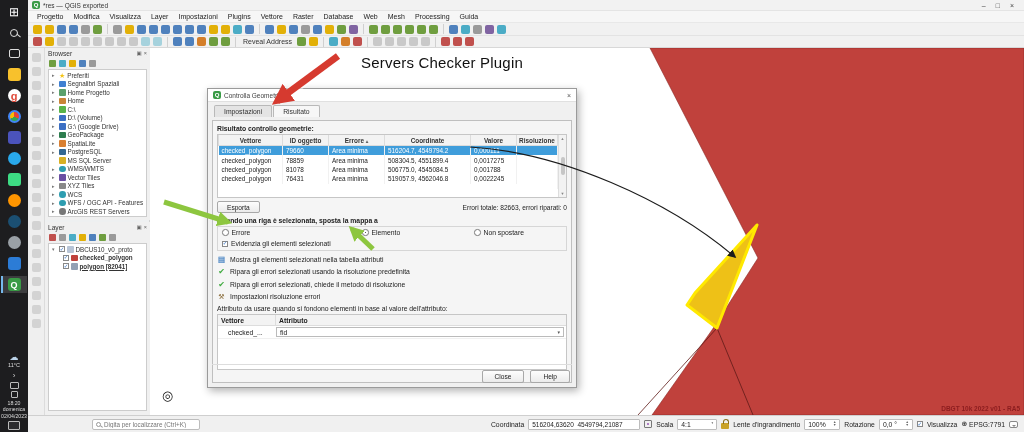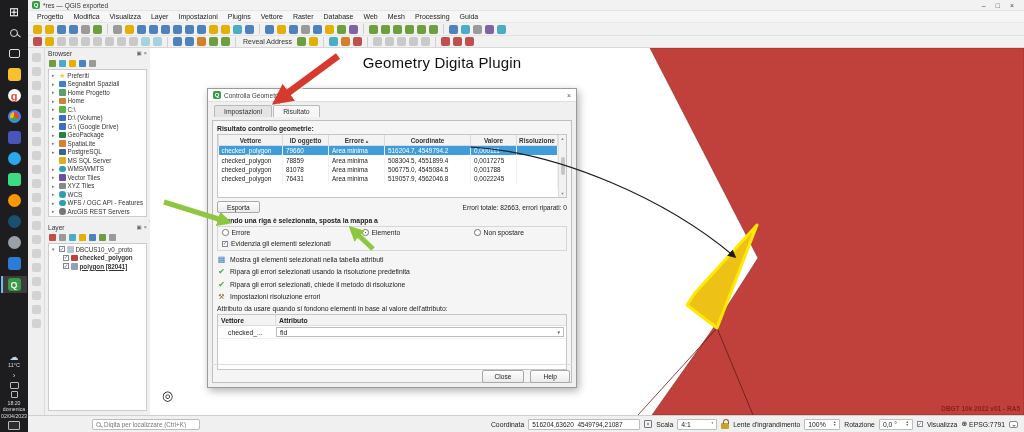--- a/index.html
+++ b/index.html
@@ -492,21 +492,21 @@
   </div>
 </div>
 
 <div id="canvas">
   <svg id="map-svg" width="874" height="367" viewBox="0 0 874 367">
     <polygon points="500,0 874,0 874,367 502,367 562,282 608,210" fill="#c0413c" stroke="#8c2a26" stroke-width="0.6"></polygon>
     <line x1="567" y1="280" x2="488" y2="367" stroke="#5e1a18" stroke-width="0.8"></line>
     <line x1="567" y1="280" x2="603" y2="367" stroke="#5e1a18" stroke-width="0.8"></line>
     <polygon points="607,177 545,245 537,257 567,280" fill="#eec117" stroke="#ffe900" stroke-width="3" stroke-linejoin="round"></polygon>
   </svg>
-  <div id="canvas-heading">Geometry Digita Plugin</div>
+  <div id="canvas-heading">Servers Checker Plugin</div>
   <div id="watermark">DBGT 10k 2022 v01 - RA5</div>
   <div id="crosshair">◎</div>
 </div>
 
 <div id="dialog">
   <div class="dlg-tb">
     <span class="qmini">Q</span>
     <span>Controlla Geometria</span>
     <span class="dlg-close">×</span>
   </div>

